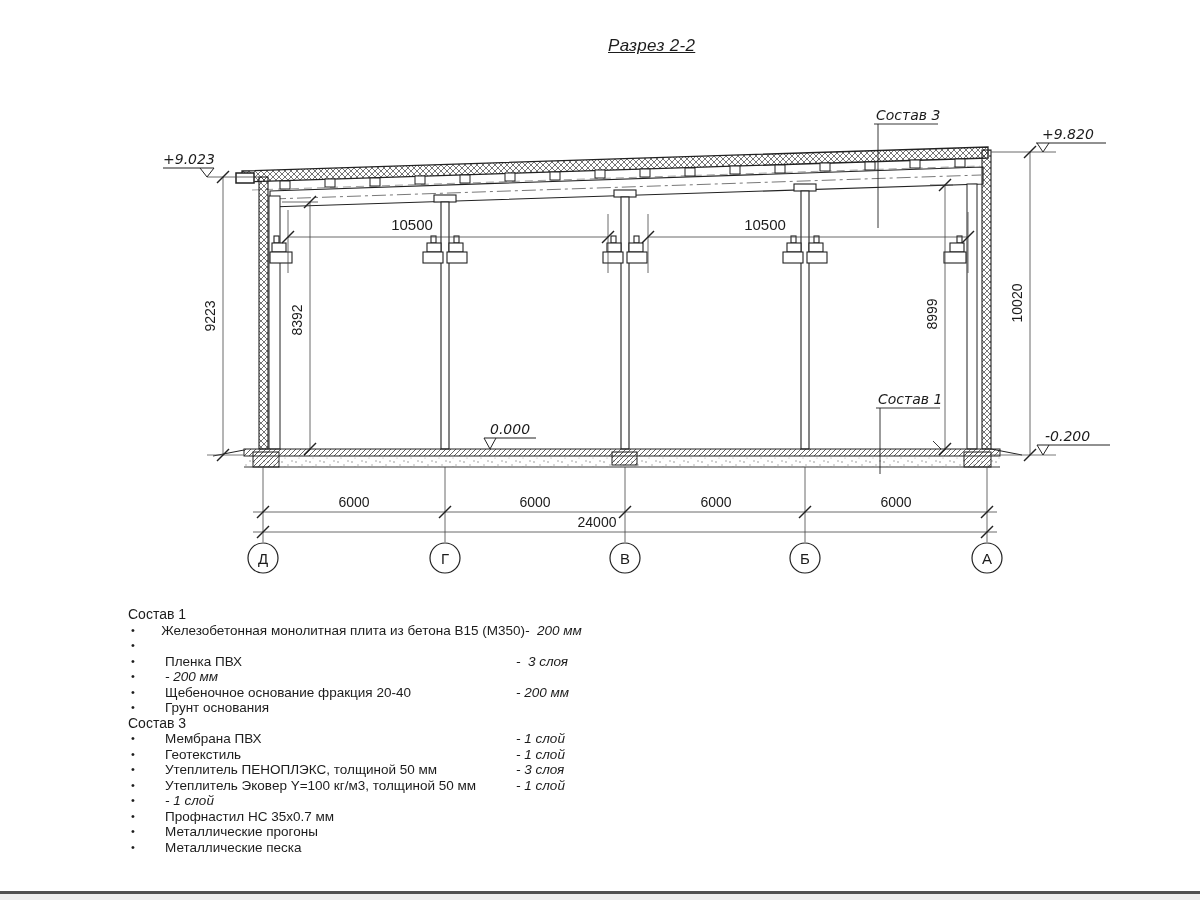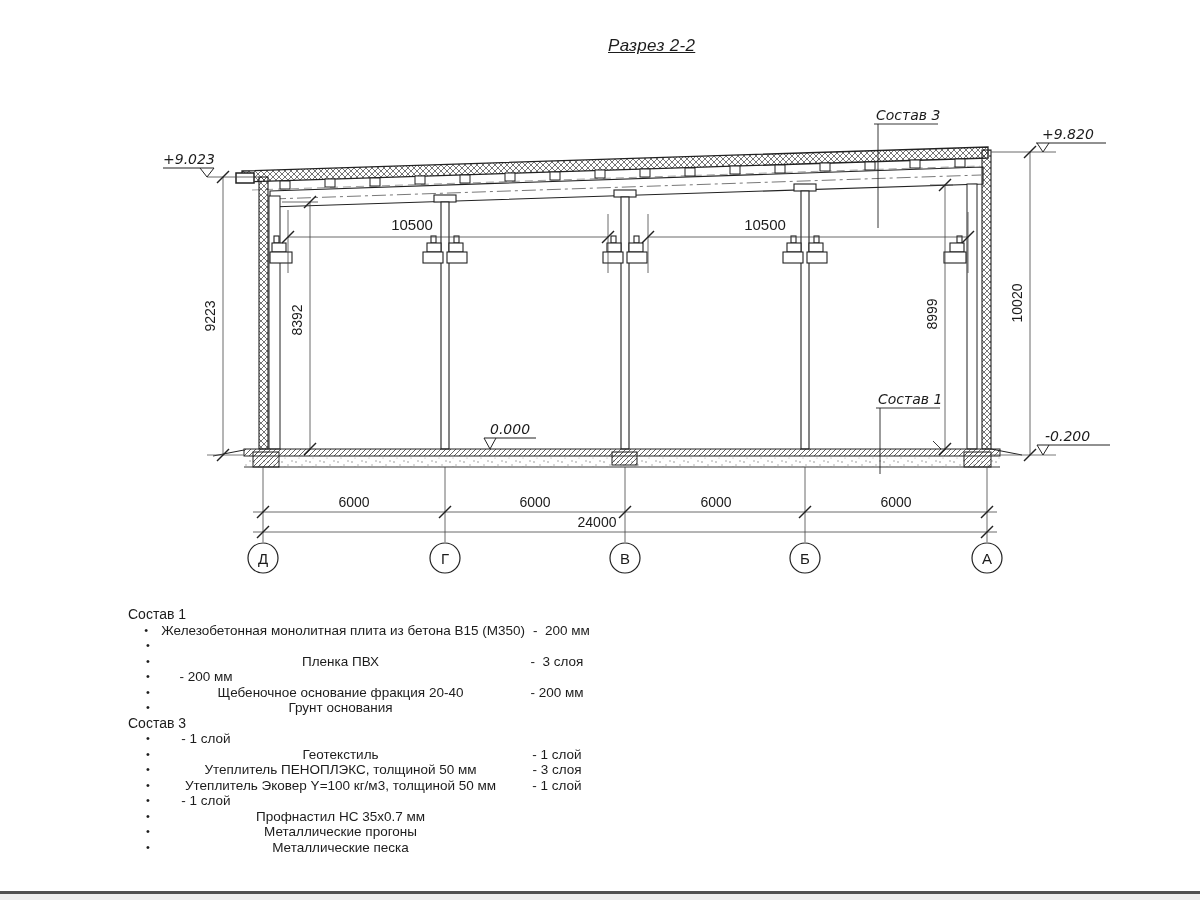--- a/index.html
+++ b/index.html
@@ -1,27 +1,27 @@
 <!DOCTYPE html>
 <html><head>
 <meta charset="utf-8">
 <style>
   html,body{margin:0;padding:0;background:#fff;width:1200px;height:900px;overflow:hidden;
     font-family:"Liberation Sans",sans-serif;color:#1c1c1c;}
-  #page{position:relative;width:1200px;height:900px;background:#fff;text-align:center;}
+  #page{position:relative;width:1200px;height:900px;background:#fff;}
   #title{position:absolute;left:608px;top:36px;font-size:17px;font-style:italic;
     text-decoration:underline;letter-spacing:.3px;}
   #drawing-wrap{position:absolute;left:0;top:0;}
   
   #lists{position:absolute;left:128px;top:607px;width:470px;}
   .row{display:flex;align-items:flex-start;height:15.5px;line-height:15.5px;font-size:13.5px;}
   .row.head{font-size:14px;}
   .bullet{width:34px;padding-left:3px;font-size:11px;line-height:15.5px;}
   .nm{flex:1;white-space:nowrap;}
-  .val{width:82px;white-space:pre;}
+  .val{width:82px;white-space:pre;font-style:italic;}
   
   #bottom-bar{position:absolute;left:0;bottom:0;width:1200px;height:6px;
     border-top:3px solid #4f4f4f;background:#ececec;}
   svg text{font-family:"Liberation Sans",sans-serif;fill:#1c1c1c;}
   svg .gost{font-family:"DejaVu Sans",sans-serif;font-style:italic;}
 </style>
 </head>
 <body>
 
 <div id="page">
@@ -269,20 +269,21 @@
         <span class="bullet">•</span>
         <span class="nm">Грунт основания</span>
         <span class="val"></span>
       </div>
 
     <div class="row head">
       <span>Состав 3</span>
     </div>
     <div class="row">
         <span class="bullet">•</span>
+        <span class="nm">Мембрана ПВХ</span>
         <span class="val">- 1 слой</span>
       </div>
     <div class="row">
         <span class="bullet">•</span>
         <span class="nm">Геотекстиль</span>
         <span class="val">- 1 слой</span>
       </div>
     <div class="row">
         <span class="bullet">•</span>
         <span class="nm">Утеплитель ПЕНОПЛЭКС, толщиной 50 мм</span>

